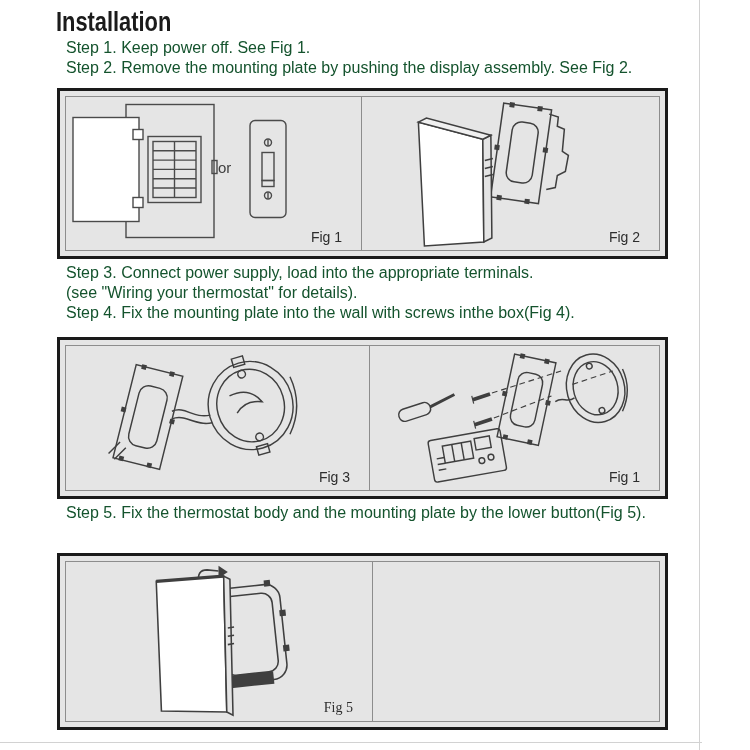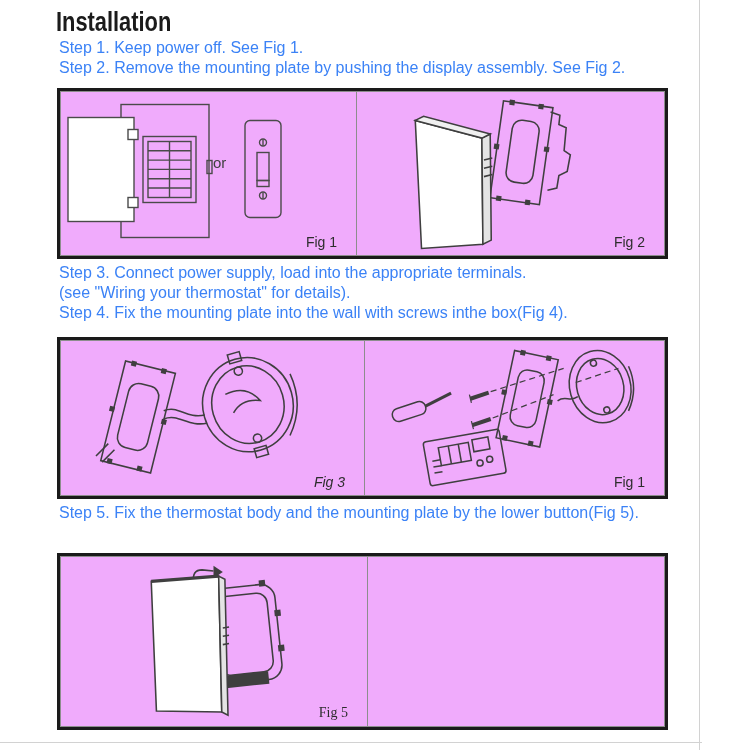--- a/index.html
+++ b/index.html
@@ -1,24 +1,24 @@
 <!DOCTYPE html>
 <html><head>
 <meta charset="utf-8">
 <style>
   html,body{margin:0;padding:0;background:#ffffff;}
   .page{position:relative;width:702px;height:750px;background:#fff;overflow:hidden;
         font-family:"Liberation Sans",sans-serif;}
   .title{position:absolute;left:56px;top:6px;margin:0;font-size:28px;line-height:32px;
          font-weight:bold;color:#1b1b1b;transform:scaleX(0.78);transform-origin:left center;
          white-space:nowrap;}
-  .steps{position:absolute;left:59px;color:#3b82f6;font-size:16px;line-height:20px;}
+  .steps{position:absolute;left:66px;color:#14532d;font-size:16px;line-height:20px;}
   .steps .line{white-space:nowrap;}
   .figbox{position:absolute;left:57px;width:611px;box-sizing:border-box;
-          border:3px solid #1a1a1a;background:#f0abfc;}
+          border:3px solid #1a1a1a;padding:5px;background:#e5e5e5;}
   .figinner{position:relative;width:100%;height:100%;box-sizing:border-box;
             border:1px solid #8d8d8d;display:flex;}
   .panel{position:relative;height:100%;}
   .divider{width:1px;height:100%;background:#8d8d8d;flex:0 0 1px;}
   .panel.right{flex:1;}
   .draw{position:absolute;left:0;top:0;width:100%;height:100%;}
   .figlabel{position:absolute;right:19px;bottom:5px;font-size:14px;color:#2d2d2d;}
   .or{position:absolute;left:152px;top:62px;font-size:15px;color:#3f3f3f;}
   .edge-right{position:absolute;top:0;right:2px;width:1px;height:750px;background:#d2d2d2;}
   .edge-bottom{position:absolute;left:0;top:742px;width:750px;height:1px;background:#d2d2d2;}
@@ -94,21 +94,21 @@
   </div>
 
   <div class="steps" style="top:263px;">
     <div class="line">Step 3. Connect power supply, load into the appropriate terminals.</div>
     <div class="line">(see "Wiring your thermostat" for details).</div>
     <div class="line">Step 4. Fix the mounting plate into the wall with screws inthe box(Fig 4).</div>
   </div>
 
   <div class="figbox" style="top:337px;height:162px;">
     <div class="figinner">
-      <div class="panel" style="flex:0 0 303px;font-style:italic;">
+      <div class="panel" style="flex:0 0 303px;">
         <svg class="draw" viewBox="0 0 295 150" preserveAspectRatio="xMidYMid meet">
           <g stroke="#3f3f3f" stroke-width="1.5" fill="none">
             <g transform="rotate(14 75 74)">
               <rect x="50" y="24" width="50" height="100"></rect>
               <rect x="60" y="42" width="30" height="64" rx="10"></rect>
               <g fill="#3f3f3f" stroke="none">
                 <rect x="56" y="22" width="5" height="5"></rect>
                   <rect x="86" y="22" width="5" height="5"></rect>
                 <rect x="46" y="70" width="5" height="5"></rect>
                   <rect x="98" y="70" width="5" height="5"></rect>

